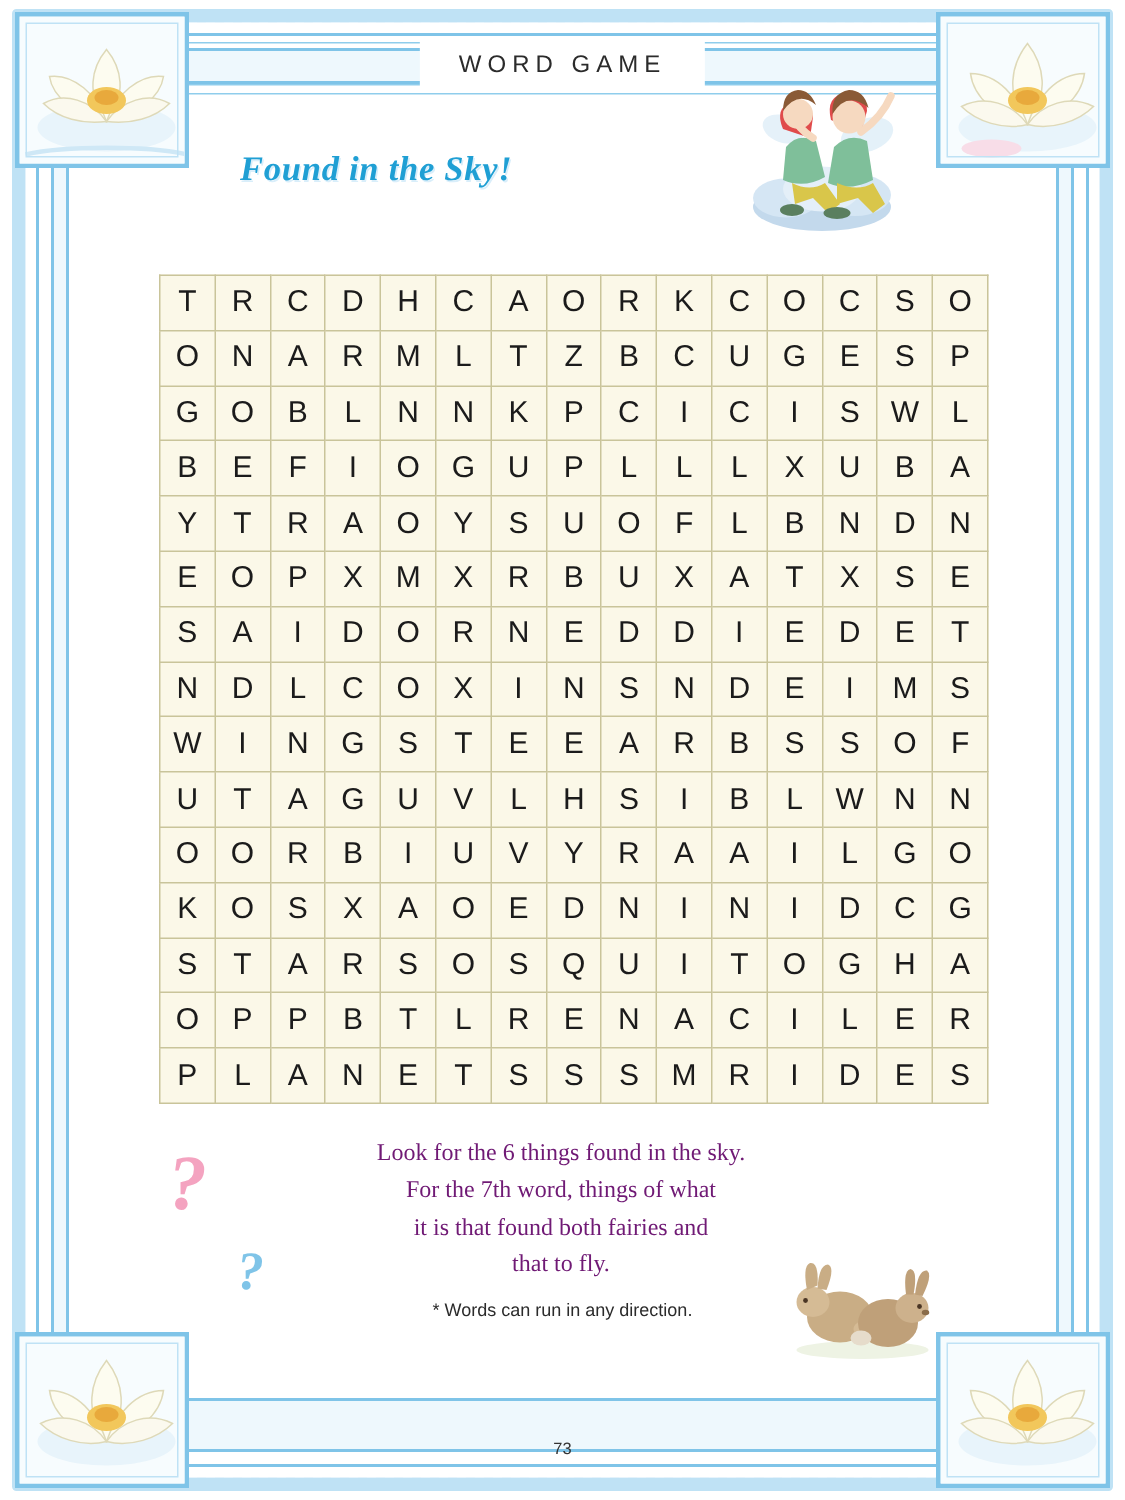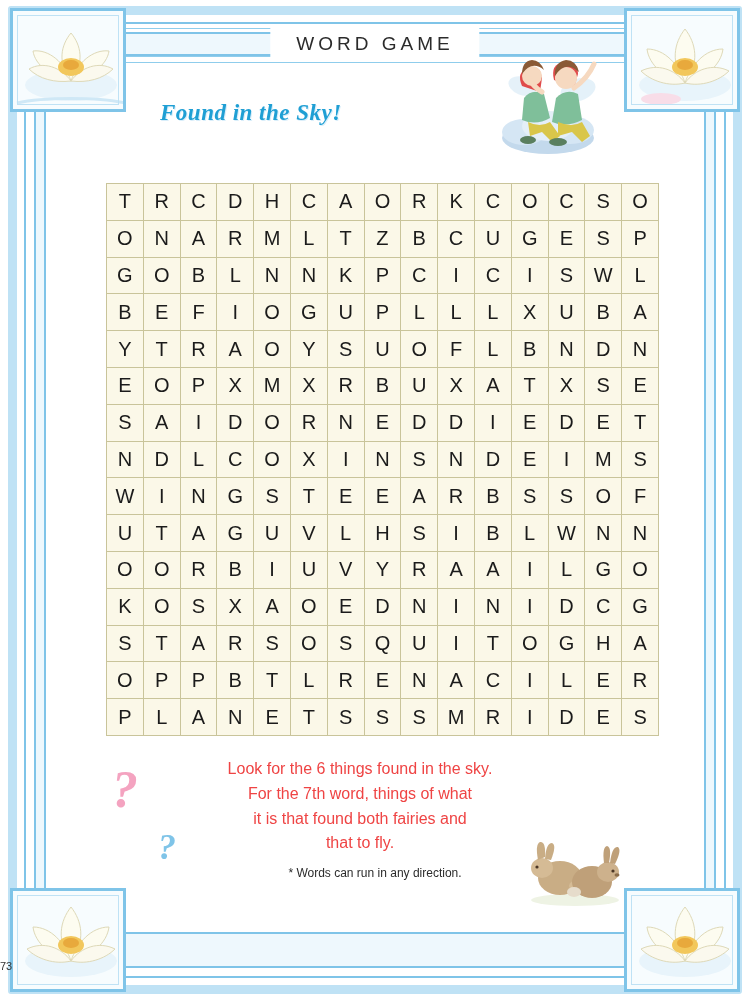--- a/index.html
+++ b/index.html
@@ -107,21 +107,21 @@
     transform: translateX(-50%);
     background: #ffffff;
     padding: 2px 26px;
     height: 27px;
     display: flex;
     align-items: center;
     justify-content: center;
   }
   .header-title {
     font-family: "Liberation Sans", sans-serif;
-    font-size: 19px;
+    font-size: 16px;
     letter-spacing: 4px;
     color: #2b2b2b;
     font-weight: 500;
   }
 
   
   .puzzle-title {
     position: absolute;
     left: 160px;
     top: 100px;
@@ -155,27 +155,27 @@
     vertical-align: middle;
     font-family: "Liberation Sans", sans-serif;
     font-size: 20px;
     color: #1b1b1b;
     padding: 0;
   }
 
   
   .instructions {
     position: absolute;
-    left: 160px;
+    left: 174px;
     top: 757px;
     width: 400px;
     text-align: center;
-    font-family: Liberation Sans, sans-serif;
+    font-family: Liberation Serif, serif;
     font-size: 16px;
-    color: #ef4444;
+    color: #701a75;
     line-height: 1.55;
   }
   .footnote {
     position: absolute;
     left: 175px;
     top: 866px;
     width: 400px;
     text-align: center;
     font-family: "Liberation Sans", sans-serif;
     font-size: 12px;
@@ -199,20 +199,21 @@
     top: 826px;
     font-size: 36px;
     color: #7fc4e8;
   }
 
   .page-number {
     position: absolute;
     left: 0;
     right: 0;
     top: 960px;
+    text-align: center;
     font-family: "Liberation Sans", sans-serif;
     font-size: 11px;
     color: #333;
   }
 
   
   .fairies {
     position: absolute;
     left: 478px;
     top: 30px;

